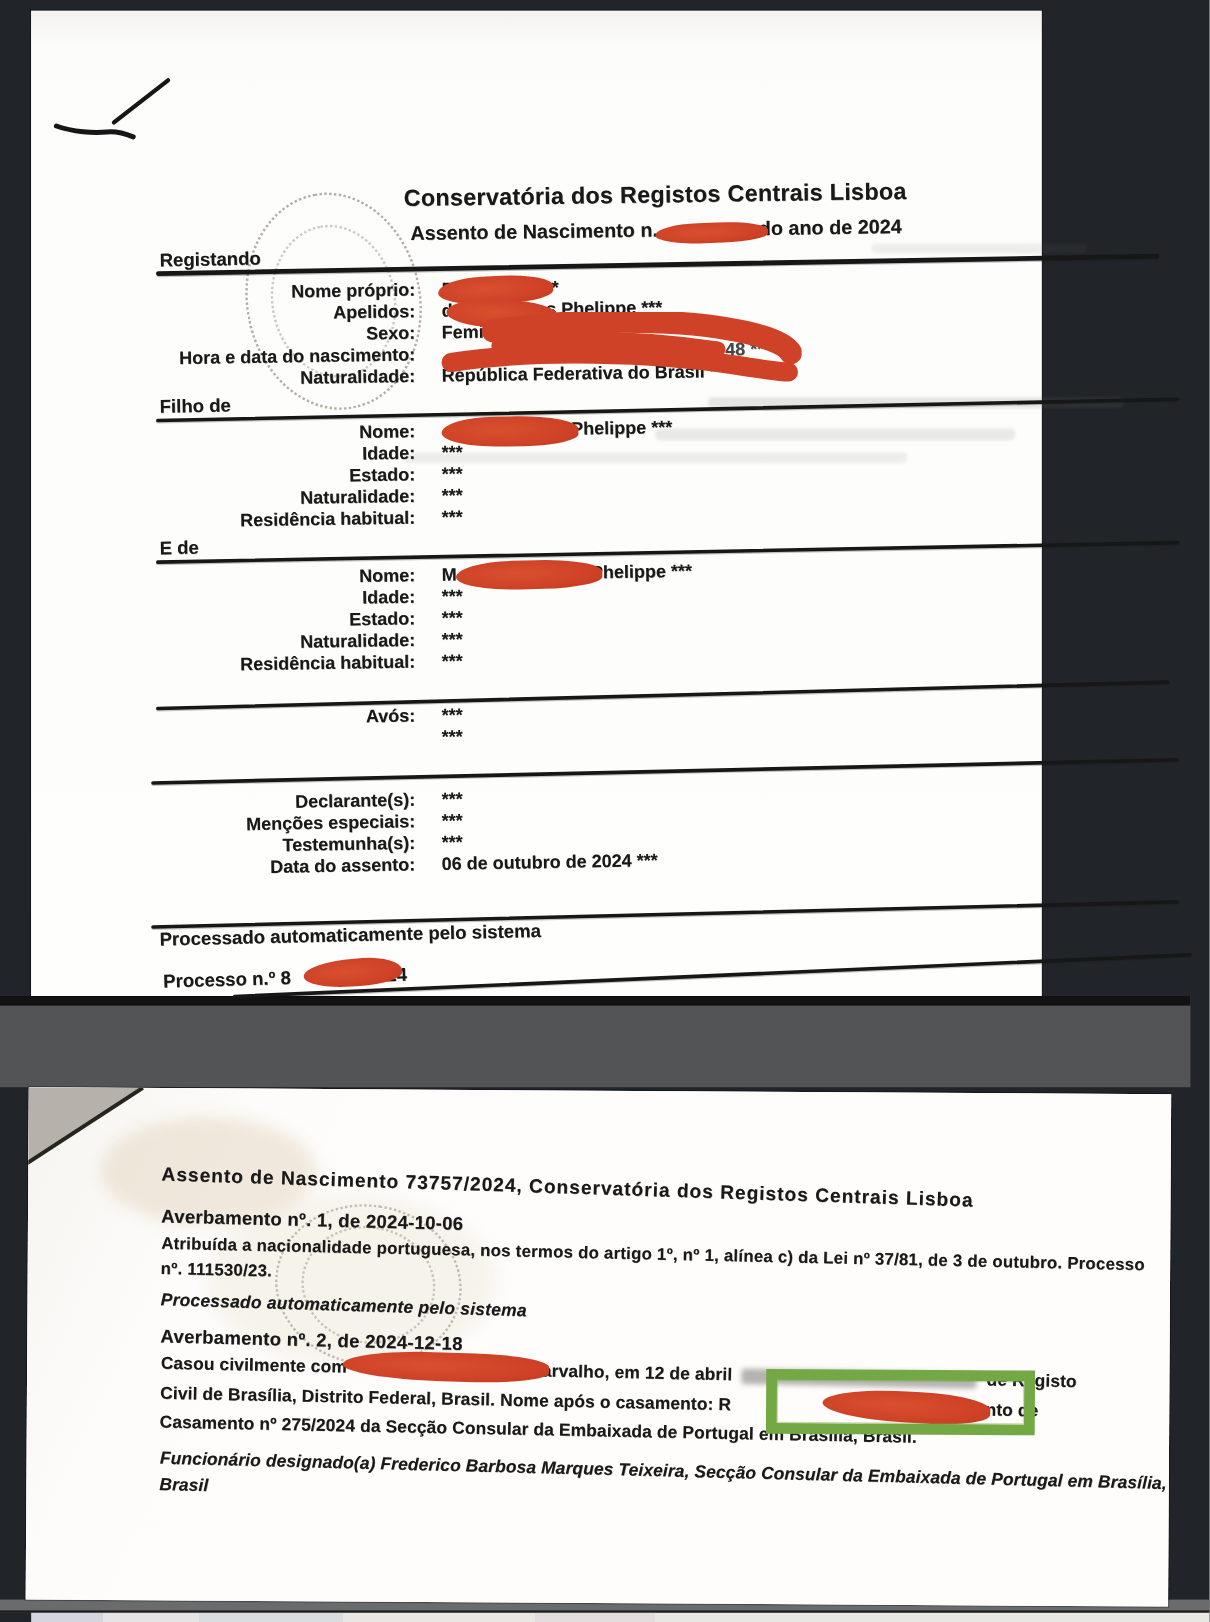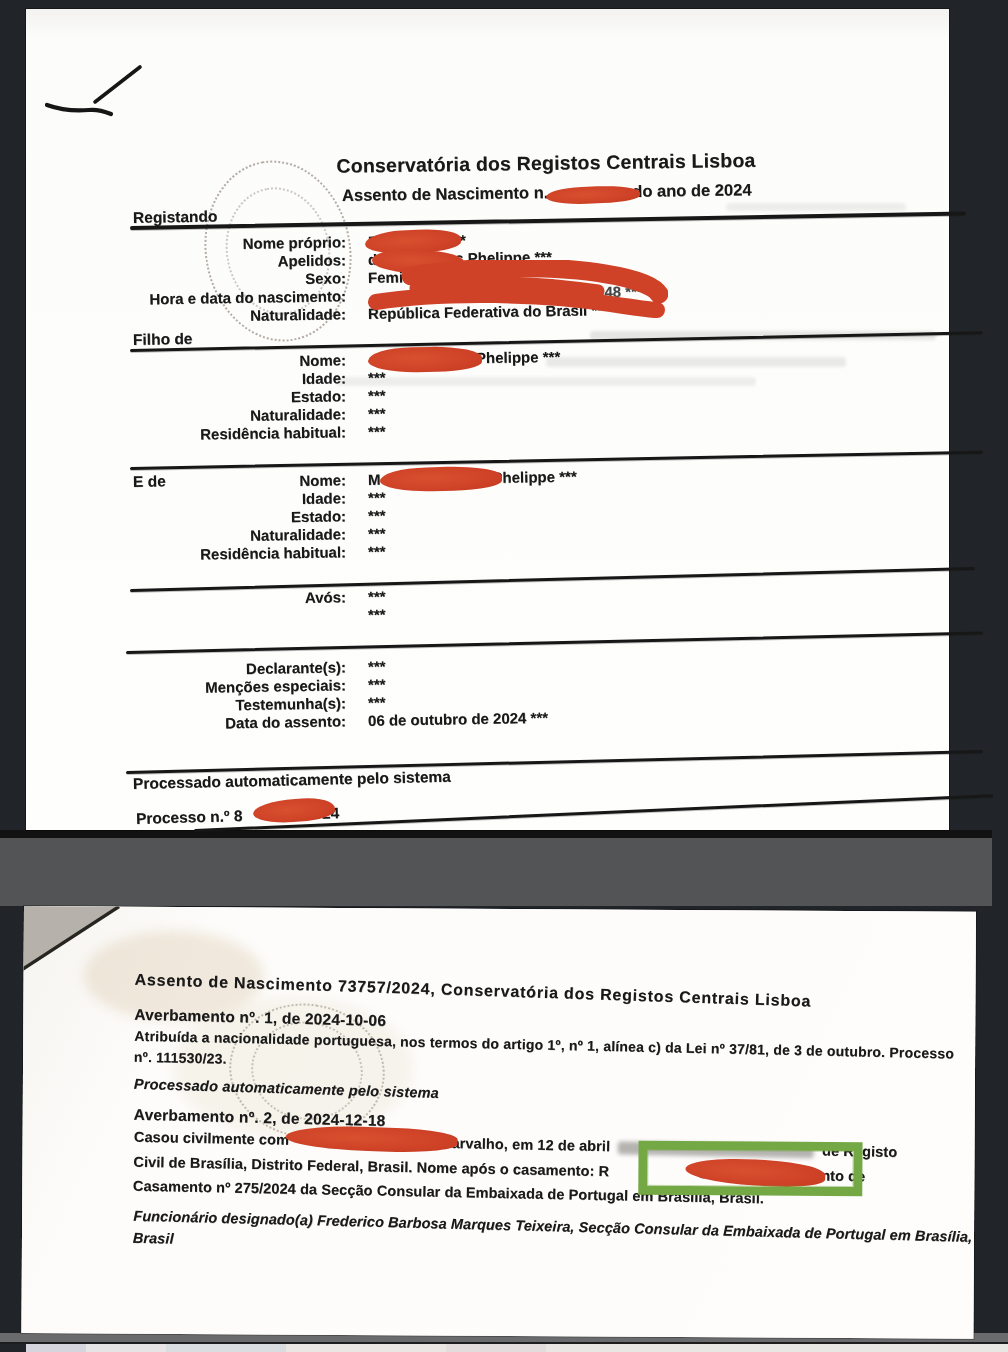--- a/index.html
+++ b/index.html
@@ -12,21 +12,21 @@
   .abs{position:absolute;}
 
   
   .gap-band{left:0;top:830px;width:992px;height:76px;background:#535456;}
   .gap-band-topline{left:0;top:830px;width:992px;height:8px;background:#121212;}
   .bottom-gray{left:0;top:1333px;width:1008px;height:9px;background:#6a6b6c;border-bottom:2px solid #1d1d1d;}
   .bottom-scan{left:26px;top:1344px;width:982px;height:8px;background:#e9e7e4;
     background-image:linear-gradient(90deg, rgba(150,160,200,.25) 0 60px, rgba(220,215,230,.2) 60px 140px, rgba(170,190,210,.25) 140px 260px, rgba(230,225,220,.1) 260px 420px, rgba(200,180,190,.2) 420px 520px, rgba(235,233,228,0) 520px 100%);}
 
   
-  .page1{left:26px;top:9px;width:923px;height:821px;background:#fdfdfc;
+  .page1{left:26px;top:9px;width:842px;height:821px;background:#fdfdfc;
     background-image:linear-gradient(180deg,#f3f2f0 0,#fcfcfb 30px,#fefefd 100%);
     box-shadow:0 0 0 1px rgba(0,0,0,.35);}
   .page2{left:24px;top:906px;width:952px;height:427px;background:#fcfbf9;
     background-image:linear-gradient(115deg,#f6f4f0 0,#fdfcfa 180px,#fefdfc 100%);
     transform:rotate(.35deg);transform-origin:left top;
     box-shadow:0 0 0 1px rgba(0,0,0,.3);}
 
   
   .t{color:#191919;font-weight:700;text-shadow:.3px .3px 0 rgba(25,25,25,.45);white-space:nowrap;}
   .rot{transform-origin:left center;}
@@ -144,21 +144,21 @@
   </div>
   <div class="frow t" style="top:396px;transform:rotate(-.9deg);transform-origin:340px center;">
     <span class="flbl">Naturalidade:</span>
     <span class="fval"><span>***</span></span>
   </div>
   <div class="frow t" style="top:414px;transform:rotate(-.9deg);transform-origin:340px center;">
     <span class="flbl">Residência habitual:</span>
     <span class="fval"><span>***</span></span>
   </div>
 
-  <div class="abs t sec-heading rot" style="left:107px;top:464px;transform:rotate(-1deg);">E de</div>
+  <div class="abs t sec-heading rot" style="left:107px;top:440px;transform:rotate(-1deg);">E de</div>
   <div class="abs rule" style="left:104px;top:458px;width:853px;transform:rotate(-1.1deg);"></div>
 
   <div class="frow t" style="top:462px;transform:rotate(-.9deg);transform-origin:340px center;">
     <span class="flbl">Nome:</span>
     <span class="fval"><span>M</span><span class="spacer" style="width:112px;"></span><span>Phelippe ***</span></span>
   </div>
   <div class="frow t" style="top:480px;transform:rotate(-.9deg);transform-origin:340px center;">
     <span class="flbl">Idade:</span>
     <span class="fval"><span>***</span></span>
   </div>

